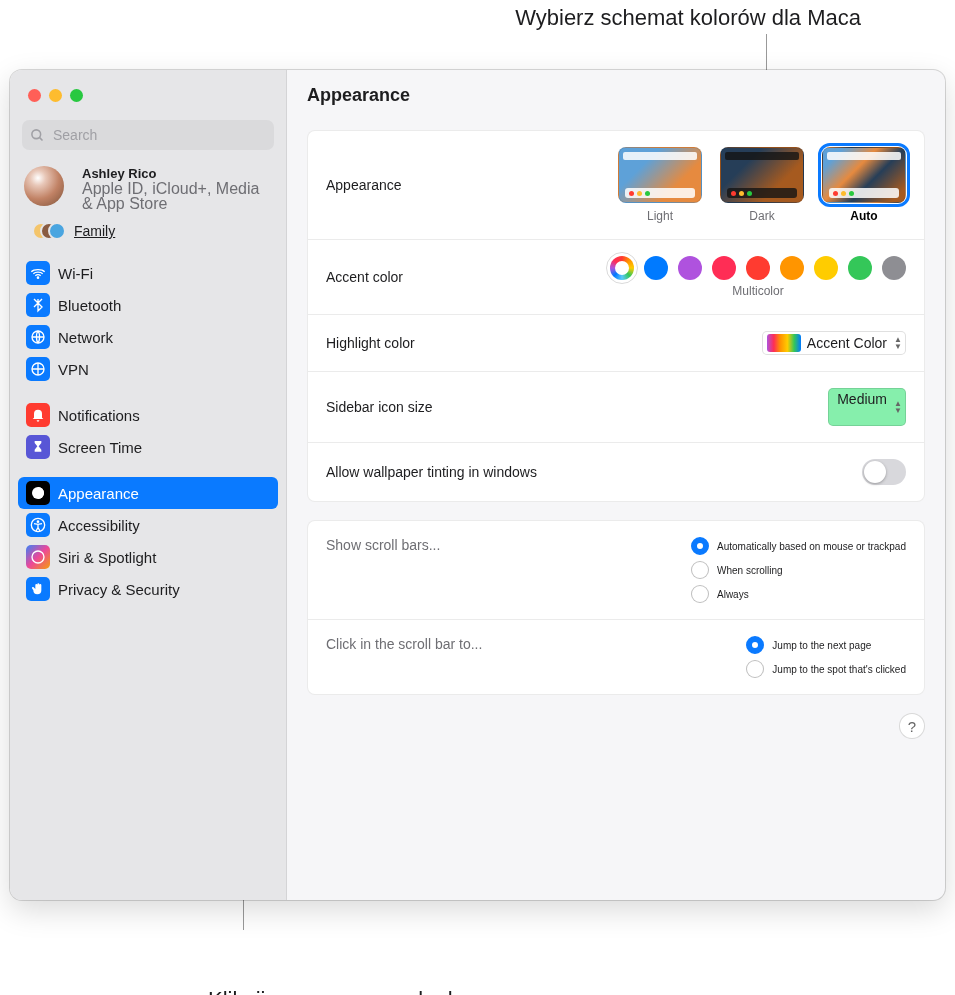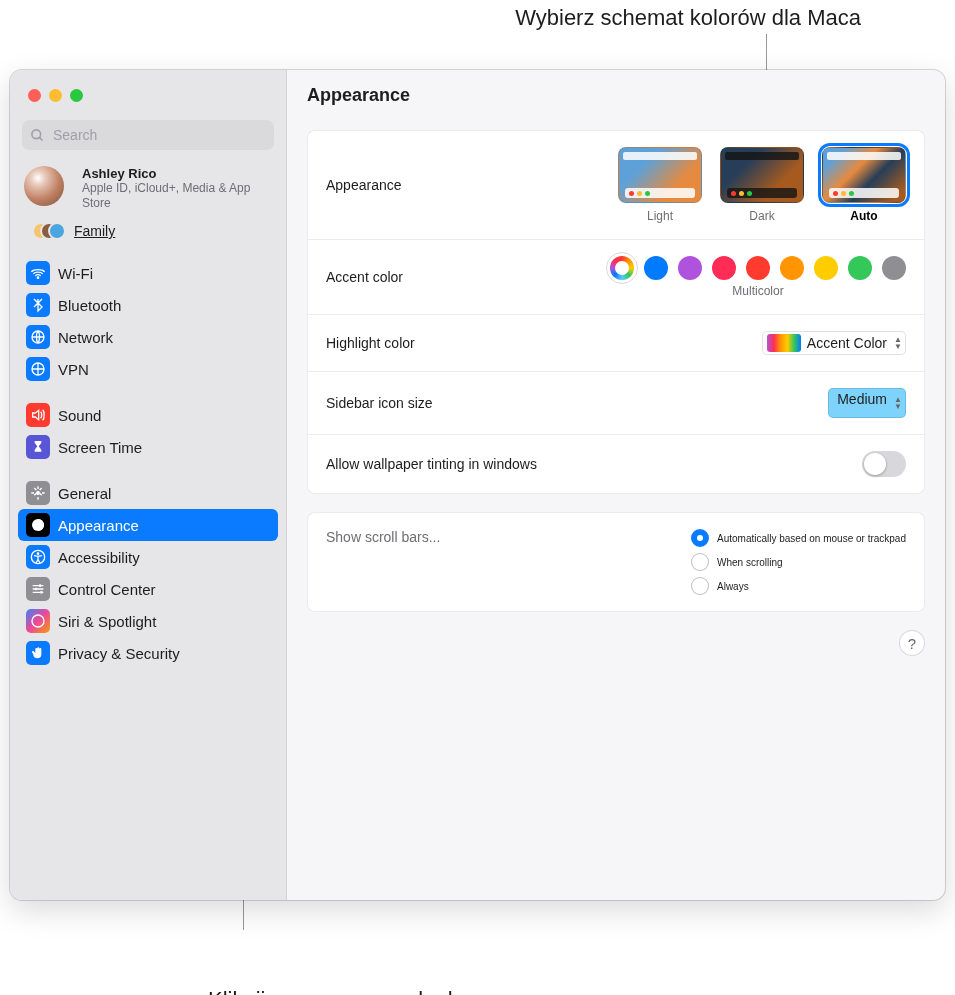--- a/index.html
+++ b/index.html
@@ -33,21 +33,21 @@
   .green{background:#28c840;}
   .search{margin:0 12px 6px;height:30px;border-radius:7px;background:rgba(0,0,0,.05);display:flex;align-items:center;padding:0 8px;gap:6px;color:#a0a0a5;}
   .search svg{flex:none;}
   .search input{border:0;background:transparent;outline:0;font-size:14px;color:#333;width:100%;}
   .search input::placeholder{color:#a0a0a5;}
   
   .user{display:flex;padding:10px 14px 4px;gap:18px;}
   .avatar{width:40px;height:40px;border-radius:50%;background:radial-gradient(circle at 35% 30%,#fff,#e8c7b8 20%,#c18265 55%,#8a5c42 90%);position:relative;flex:none;}
   .user-text{display:flex;flex-direction:column;font-size:13px;}
   .user-text .name{font-weight:600;}
-  .user-text .sub{color:var(--sub);font-size:12px;line-height:15px;}
+  .user-text .sub{color:var(--sub);font-size:16px;line-height:15px;}
   
   .family{display:flex;align-items:center;gap:8px;padding:8px 24px 12px 64px;font-size:14px;position:relative;text-decoration:underline;}
   .family .badge{position:absolute;left:22px;display:flex;}
   .family .dot{width:18px;height:18px;border-radius:50%;border:2px solid #e6e6e8;margin-left:-10px;}
   
   .nav{flex:1;overflow-y:auto;padding:6px 8px 10px;}
   .nav-item{display:flex;align-items:center;gap:8px;padding:4px 8px;border-radius:6px;font-size:15px;cursor:default;}
   .nav-item.selected{background:#0a7aff;color:#fff;}
   .nav-spacer{height:14px;}
   .icon-box{width:24px;height:24px;border-radius:5px;display:flex;align-items:center;justify-content:center;flex:none;color:#fff;}
@@ -95,21 +95,21 @@
   .swatch.multi::after{content:"";position:absolute;border:1px solid rgba(0,0,0,.15);border-radius:50%;inset:-4px;}
   .swatch.multi::before{content:"";position:absolute;inset:5px;background:#fff;border-radius:50%;}
   .swatch-label{font-size:12px;color:var(--sub);}
   
   
   .highlight-chip{display:flex;align-items:center;gap:6px;border:1px solid rgba(0,0,0,.12);border-radius:5px;padding:2px 18px 2px 4px;font-size:14px;position:relative;background:#fff;cursor:default;}
   .highlight-chip .hc-grad{width:34px;height:18px;border-radius:3px;background:linear-gradient(90deg,#af52de,#ff2d55,#ff9500,#ffcc00,#34c759,#007aff);}
   .popup-arrows{position:absolute;right:3px;top:50%;transform:translateY(-50%);display:flex;flex-direction:column;font-size:8px;line-height:7px;color:#666;}
   
   
-  .select{display:flex;align-items:center;border:1px solid rgba(0,0,0,.12);border-radius:5px;padding:2px 18px 10px 8px;font-size:14px;position:relative;background:#7dd3fc;cursor:default;text-align:right;}
+  .select{display:flex;align-items:center;border:1px solid rgba(0,0,0,.12);border-radius:5px;padding:2px 18px 18px 8px;font-size:14px;position:relative;background:#86efac;cursor:default;text-align:right;}
   
   
   .toggle{width:44px;height:26px;border-radius:14px;background:#d8d8dc;position:relative;cursor:default;}
   .toggle::after{content:"";position:absolute;width:22px;height:22px;border-radius:50%;background:#fff;top:2px;left:2px;box-shadow:0 1px 3px rgba(0,0,0,.3);}
   
   
   .radio-group{display:flex;flex-direction:column;gap:6px;font-size:10px;}
   .radio-row{display:flex;align-items:center;gap:8px;cursor:default;}
   .radio{width:18px;height:18px;border-radius:50%;border:1px solid rgba(0,0,0,.25);display:flex;align-items:center;justify-content:center;background:#fff;}
   .radio.selected{border:6px solid #0a7aff;}
@@ -193,72 +193,52 @@
               <circle cx="12" cy="12" r="9" stroke="currentColor" fill="none" stroke-width="2"></circle>
               <path d="M3 12h18M12 3v18" stroke="currentColor" fill="none" stroke-width="2"></path>
             </svg>
           </span>
           <span>VPN</span>
         </div>
         <div class="nav-spacer"></div>
         <div class="nav-item">
           <span class="icon-box ib-red">
             <svg viewBox="0 0 24 24">
-              <path d="M4 9v6h4l5 4V5L8 9H4zm12-2c2 2 2 8 0 10m3-13c3 3 3 13 0 16" stroke="currentColor" fill="none" stroke-width="2"></path>
-            </svg>
-          </span>
-          <span>Sound</span>
+              <path d="M6 16V10a6 6 0 1 1 12 0v6l2 2H4l2-2zm4 4a2 2 0 0 0 4 0" stroke="currentColor" fill="currentColor" stroke-width="0"></path>
+            </svg>
+          </span>
+          <span>Notifications</span>
         </div>
         <div class="nav-item">
           <span class="icon-box ib-purple">
             <svg viewBox="0 0 24 24">
               <path d="M7 3h10v3l-4 5 4 5v3H7v-3l4-5-4-5V3z" fill="currentColor"></path>
             </svg>
           </span>
           <span>Screen Time</span>
         </div>
         <div class="nav-spacer"></div>
-        <div class="nav-item">
-          <span class="icon-box ib-grey">
-            <svg viewBox="0 0 24 24">
-              <circle cx="12" cy="12" r="3" fill="currentColor"></circle>
-              <path d="M12 2v4m0 12v4m10-10h-4M6 12H2m15.5-7.5-3 3m-5 5-3 3m11 0-3-3m-5-5-3-3" stroke="currentColor" stroke-width="2"></path>
-            </svg>
-          </span>
-          <span>General</span>
-        </div>
         <div class="nav-item selected">
           <span class="icon-box ib-black">
             <svg viewBox="0 0 24 24">
               <circle cx="12" cy="12" r="9" fill="currentColor"></circle>
               <path d="M12 3a9 9 0 0 1 0 18V3z" fill="#fff"></path>
             </svg>
           </span>
           <span>Appearance</span>
         </div>
         <div class="nav-item">
           <span class="icon-box ib-blue">
             <svg viewBox="0 0 24 24">
               <circle cx="12" cy="12" r="10" stroke="currentColor" fill="none" stroke-width="2"></circle>
               <circle cx="12" cy="7" r="2" fill="currentColor"></circle>
               <path d="M6 10l6 1 6-1m-6 1v5l-3 5m3-5 3 5" stroke="currentColor" stroke-width="2" fill="none"></path>
             </svg>
           </span>
           <span>Accessibility</span>
-        </div>
-        <div class="nav-item">
-          <span class="icon-box ib-grey">
-            <svg viewBox="0 0 24 24">
-              <path d="M4 7h10m2 0h4M4 12h4m2 0h10M4 17h12m2 0h2" stroke="currentColor" stroke-width="2"></path>
-              <circle cx="15" cy="7" r="2" fill="currentColor"></circle>
-              <circle cx="9" cy="12" r="2" fill="currentColor"></circle>
-              <circle cx="17" cy="17" r="2" fill="currentColor"></circle>
-            </svg>
-          </span>
-          <span>Control Center</span>
         </div>
         <div class="nav-item">
           <span class="icon-box ib-siri">
             <svg viewBox="0 0 24 24">
               <circle cx="12" cy="12" r="9" fill="none" stroke="currentColor" stroke-width="2"></circle>
             </svg>
           </span>
           <span>Siri &amp; Spotlight</span>
         </div>
         <div class="nav-item">
@@ -366,20 +346,33 @@
               <div class="radio-row">
                 <span class="radio"></span>
                 <span>When scrolling</span>
               </div>
               <div class="radio-row">
                 <span class="radio"></span>
                 <span>Always</span>
               </div>
             </div>
         </div>
+        <div class="row col">
+          <span class="row-left" style="color:var(--sub);">Click in the scroll bar to...</span>
+          <div class="radio-group" id="click-group">
+              <div class="radio-row">
+                <span class="radio selected"></span>
+                <span>Jump to the next page</span>
+              </div>
+              <div class="radio-row">
+                <span class="radio"></span>
+                <span>Jump to the spot that's clicked</span>
+              </div>
+            </div>
+        </div>
       </div>
 
       <div class="help">
         <div class="help-btn">
             <span>?</span>
           </div>
       </div>
     </div>
   </div>
 </div>

